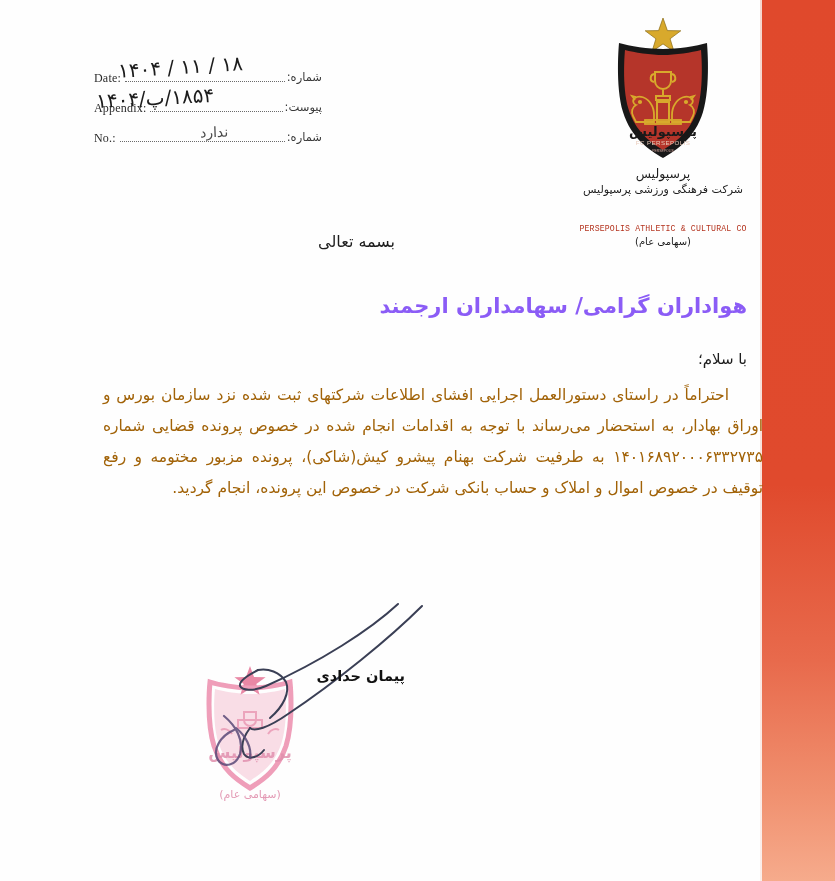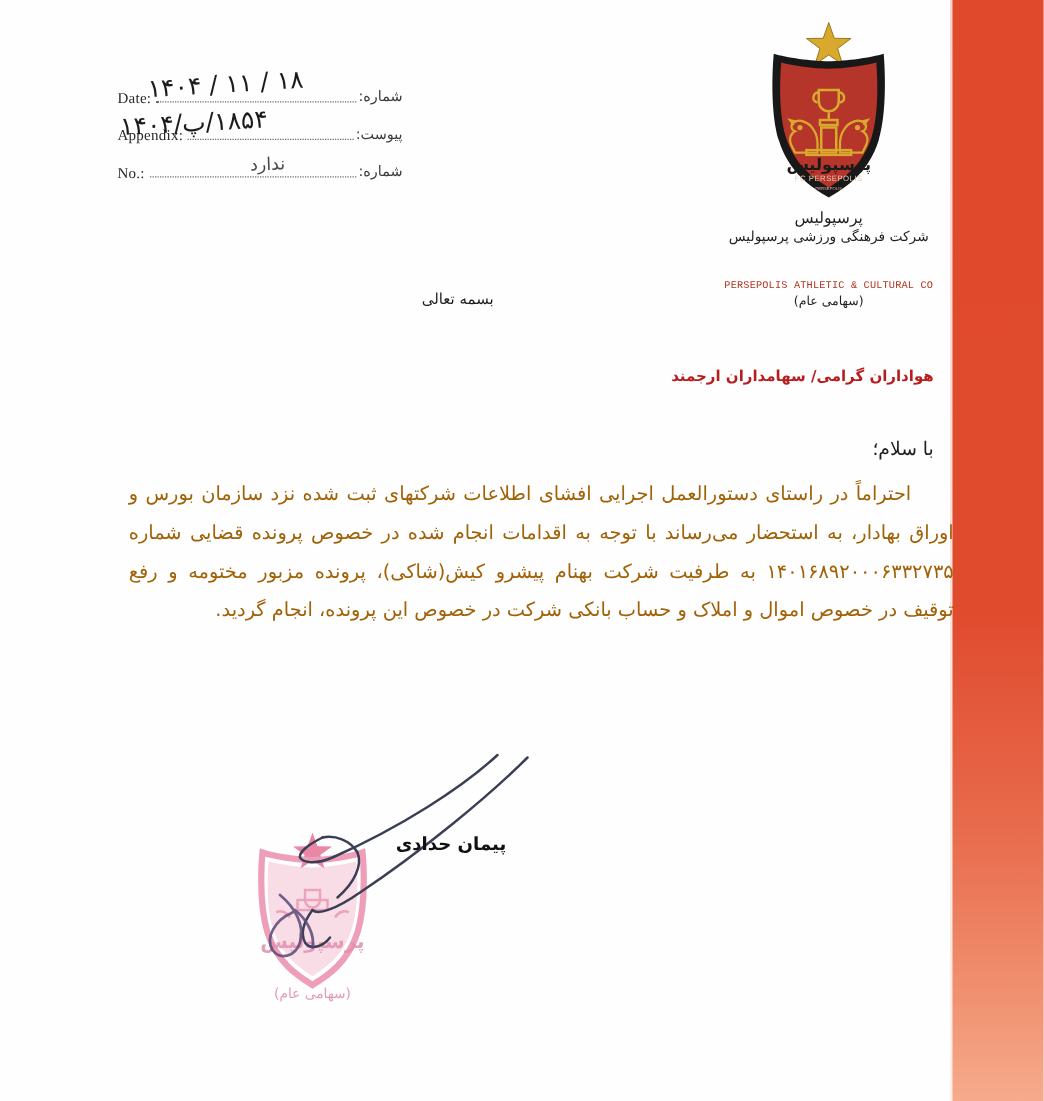--- a/index.html
+++ b/index.html
@@ -77,25 +77,25 @@
   .shield-wrap{position:relative;width:124px;height:150px;margin:0 auto;}
   .logo-text{margin-top:2px;line-height:1.32;}
   .lt1{font-size:12.5px;color:#1e1e1e;}
   .lt2{font-size:11px;color:#1e1e1e;text-align:center;}
   .lt3{font-size:8.2px;color:#b4341f;letter-spacing:.15px;font-family:Liberation Mono, monospace;margin-top:27px;}
   .lt4{font-size:10px;color:#1e1e1e;}
 
   
   .basmala{
     position:absolute;right:440px;top:232px;
-    font-size:12px;color:#1d1d1d;margin-left:24px;
+    font-size:16px;color:#1d1d1d;margin-left:24px;
   }
   .salutation{
     position:absolute;right:88px;top:294px;
-    font-size:12px;font-weight:bold;color:#b91c1c;
+    font-size:21px;font-weight:bold;color:#8b5cf6;
   }
   .greeting{
     position:absolute;right:88px;top:350px;
     font-size:15px;color:#1d1d1d;
   }
   .body-text{
     position:absolute;right:72px;top:380px;width:660px;
     font-size:15.5px;line-height:2.0;color:#a16207;
     text-align:justify;
   }

